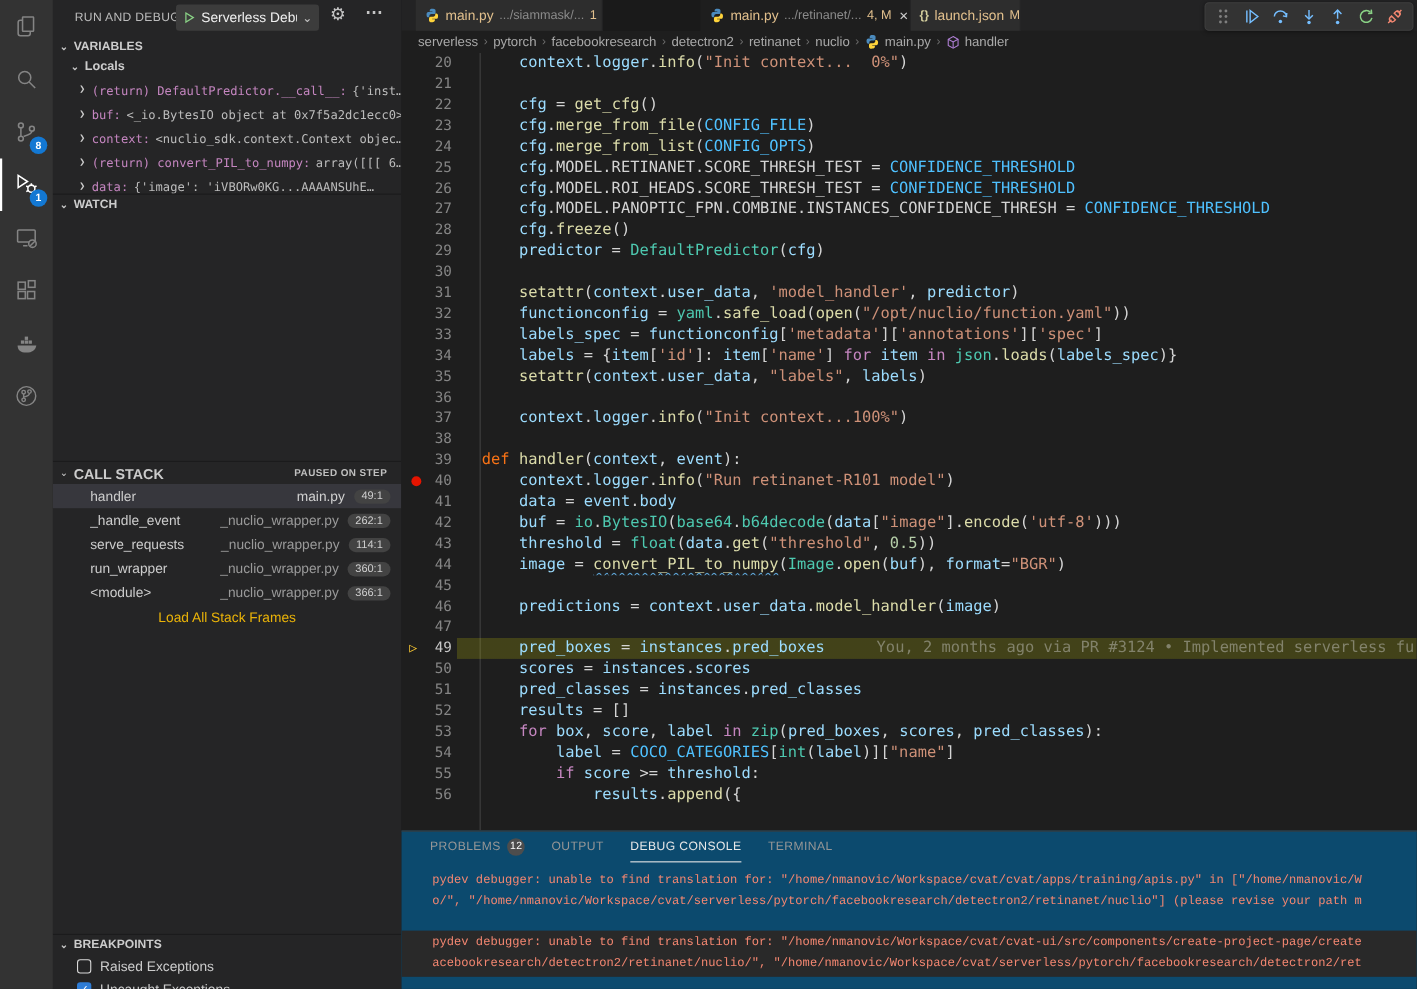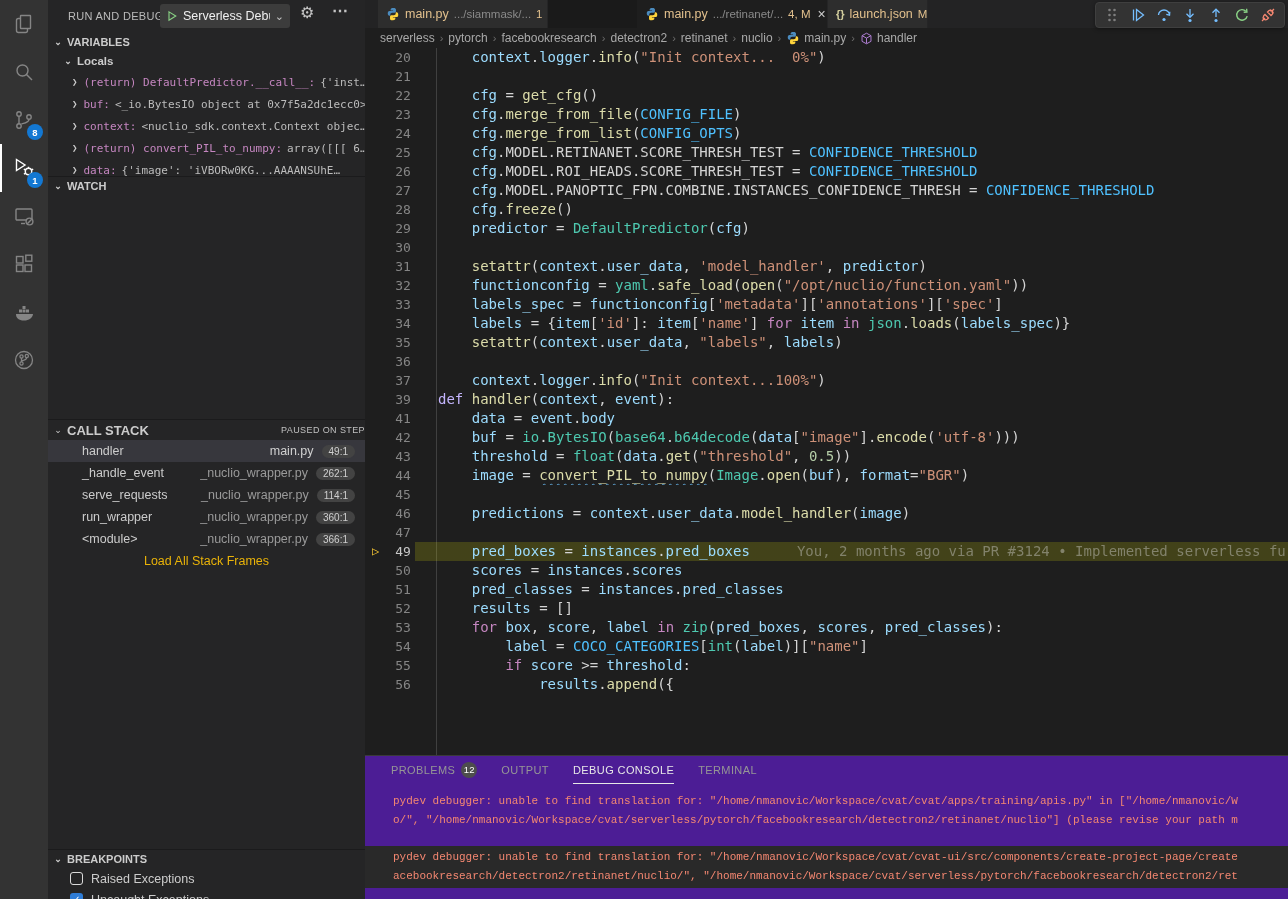--- a/index.html
+++ b/index.html
@@ -31,21 +31,21 @@
               font-size:11.5px;font-weight:bold;color:#cccccc}
   .var-row{display:flex;align-items:center;height:22px;padding-left:24px;
            font-family:"DejaVu Sans Mono",monospace;font-size:11px;white-space:nowrap;overflow:hidden}
   .var-chev{color:#cccccc;font-size:9px;margin-right:6px}
   .var-name{color:#c586c0}
   .var-val{color:#bcbcbc;margin-left:5px}
   .sec-watch{height:242px;border-top:1px solid #1b1b1c}
   .sec-stack{height:429px;border-top:1px solid #1b1b1c;position:relative}
   .stack-h{display:flex;align-items:center;height:20px;padding-left:4px;gap:3px}
   .stack-h .ttl{font-size:13px;font-weight:bold}
-  .paused{margin-left:auto;font-size:9px;font-weight:normal;color:#c0c0c0;letter-spacing:.4px}
+  .paused{margin-left:auto;margin-right:13px;font-size:9px;font-weight:bold;color:#c0c0c0;letter-spacing:.4px}
   .frame{display:flex;align-items:center;height:22px;padding:0 10px 0 34px;font-size:12.5px;color:#cccccc}
   .frame.sel{background:#37373d}
   .frame .fname{white-space:nowrap}
   .frame .fright{margin-left:auto;display:flex;align-items:center;gap:8px}
   .frame .ffile{color:#9a9a9a;font-size:12.5px}
   .frame.sel .ffile{color:#d0d0d0}
   .frame .fpos{background:#434343;color:#cfcfcf;font-size:10px;border-radius:8px;padding:1px 7px}
   .stack-link{height:22px;display:flex;align-items:center;justify-content:center;
               color:#eab308;font-size:12.5px}
   .sec-bp{height:60px;border-top:1px solid #1b1b1c}
@@ -83,25 +83,25 @@
   .indent-guide{position:absolute;left:71px;top:0;bottom:0;width:1px;background:#404040}
   .line{display:flex;height:19px;line-height:19px;position:relative}
   .glyph{width:28px;position:relative;flex:none}
   .bp{width:9px;height:9px;border-radius:50%;background:#e51400;position:absolute;left:9px;top:5px}
   .curarrow{position:absolute;left:7px;top:0;color:#ffcc33;font-size:12px;font-weight:bold}
   .lnum{width:20px;flex:none;text-align:center;color:#858585;font-size:13px}
   .line.cur .lnum{color:#c6c6c6}
   .lcode{flex:1;padding-left:25px;white-space:pre;overflow:hidden}
   .line.cur{background:linear-gradient(to right,transparent 0,transparent 50px,rgba(255,255,0,.16) 50px)}
   .tk-d{color:#d4d4d4}.tk-v{color:#9cdcfe}.tk-f{color:#dcdcaa}.tk-c{color:#4ec9b0}
-  .tk-s{color:#ce9178}.tk-k{color:#c4b5fd}.tk-m{color:#c586c0}.tk-n{color:#b5cea8}.tk-C{color:#4fc1ff}
+  .tk-s{color:#ce9178}.tk-k{color:#f97316}.tk-m{color:#c586c0}.tk-n{color:#b5cea8}.tk-C{color:#4fc1ff}
   .tk-fu{color:#dcdcaa;text-decoration:underline wavy #5ba0d0 1px;text-underline-offset:3px}
   .blame{color:#82826b;margin-left:47px}
   
-  .panel{position:absolute;left:0;right:0;top:755px;bottom:0;background:#4c1d95;border-top:1px solid #3a3a3a}
+  .panel{position:absolute;left:0;right:0;top:755px;bottom:0;background:#0c4a6e;border-top:1px solid #3a3a3a}
   .ptabs{height:28px;display:flex;align-items:center;padding-left:26px;gap:24px}
   .ptab{height:100%;display:flex;align-items:center;gap:6px;font-size:11px;letter-spacing:.4px;
         color:#969696;border-bottom:1px solid transparent;box-sizing:border-box}
   .ptab.active{color:#e7e7e7;border-bottom-color:#e7e7e7}
   .pbadge{background:#4d4d4d;color:#ffffff;font-size:9.5px;min-width:16px;height:16px;border-radius:8px;
           display:flex;align-items:center;justify-content:center}
   .console{position:absolute;left:0;right:0;top:28px;bottom:0;overflow:hidden;
            font-family:Liberation Mono, monospace;font-size:11px;color:#f48771}
   .centry{padding:2px 0 2px 28px}
   .centry.hl{background:#292929;margin-top:14px}
@@ -520,22 +520,34 @@
         <div class="lnum">36</div>
         <div class="lcode"></div>
       </div>
       <div class="line">
         <div class="glyph"></div>
         <div class="lnum">37</div>
         <div class="lcode"><span>    </span><span class="tk-v">context</span><span class="tk-d">.</span><span class="tk-v">logger</span><span class="tk-d">.</span><span class="tk-f">info</span><span class="tk-d">(</span><span class="tk-s">"Init context...100%"</span><span class="tk-d">)</span></div>
       </div>
       <div class="line">
         <div class="glyph"></div>
+        <div class="lnum">38</div>
+        <div class="lcode"></div>
+      </div>
+      <div class="line">
+        <div class="glyph"></div>
         <div class="lnum">39</div>
         <div class="lcode"><span class="tk-k">def </span><span class="tk-f">handler</span><span class="tk-d">(</span><span class="tk-v">context</span><span class="tk-d">, </span><span class="tk-v">event</span><span class="tk-d">):</span></div>
+      </div>
+      <div class="line">
+        <div class="glyph">
+          <div class="bp"></div>
+        </div>
+        <div class="lnum">40</div>
+        <div class="lcode"><span>    </span><span class="tk-v">context</span><span class="tk-d">.</span><span class="tk-v">logger</span><span class="tk-d">.</span><span class="tk-f">info</span><span class="tk-d">(</span><span class="tk-s">"Run retinanet-R101 model"</span><span class="tk-d">)</span></div>
       </div>
       <div class="line">
         <div class="glyph"></div>
         <div class="lnum">41</div>
         <div class="lcode"><span>    </span><span class="tk-v">data</span><span class="tk-d"> = </span><span class="tk-v">event</span><span class="tk-d">.</span><span class="tk-v">body</span></div>
       </div>
       <div class="line">
         <div class="glyph"></div>
         <div class="lnum">42</div>
         <div class="lcode"><span>    </span><span class="tk-v">buf</span><span class="tk-d"> = </span><span class="tk-c">io</span><span class="tk-d">.</span><span class="tk-c">BytesIO</span><span class="tk-d">(</span><span class="tk-c">base64</span><span class="tk-d">.</span><span class="tk-c">b64decode</span><span class="tk-d">(</span><span class="tk-v">data</span><span class="tk-d">[</span><span class="tk-s">"image"</span><span class="tk-d">].</span><span class="tk-f">encode</span><span class="tk-d">(</span><span class="tk-s">'utf-8'</span><span class="tk-d">)))</span></div>

